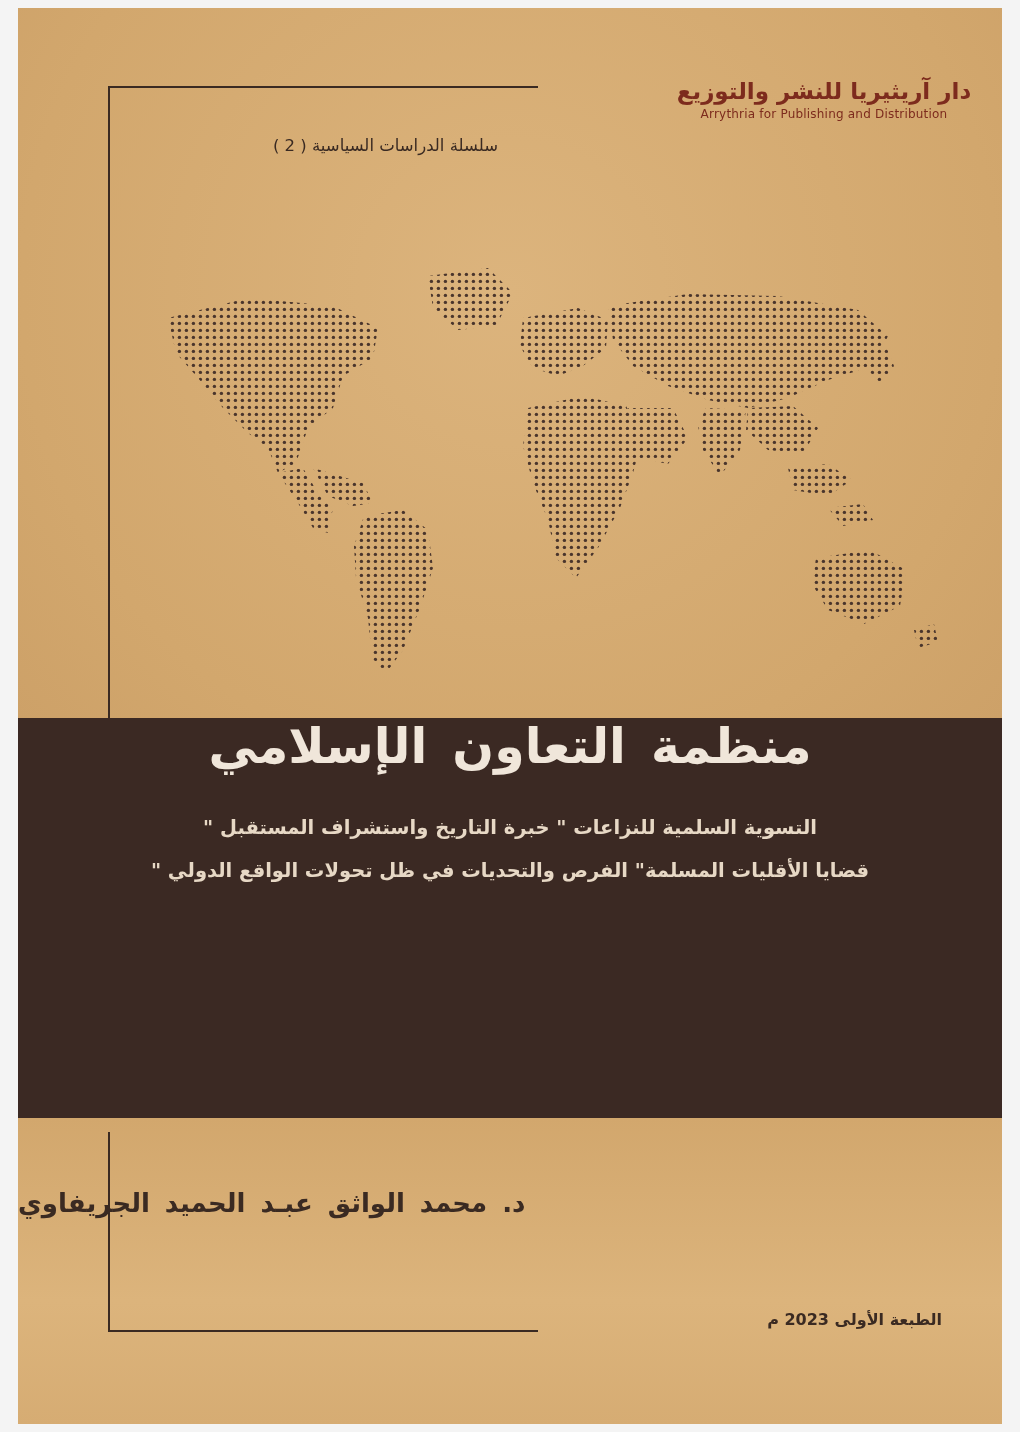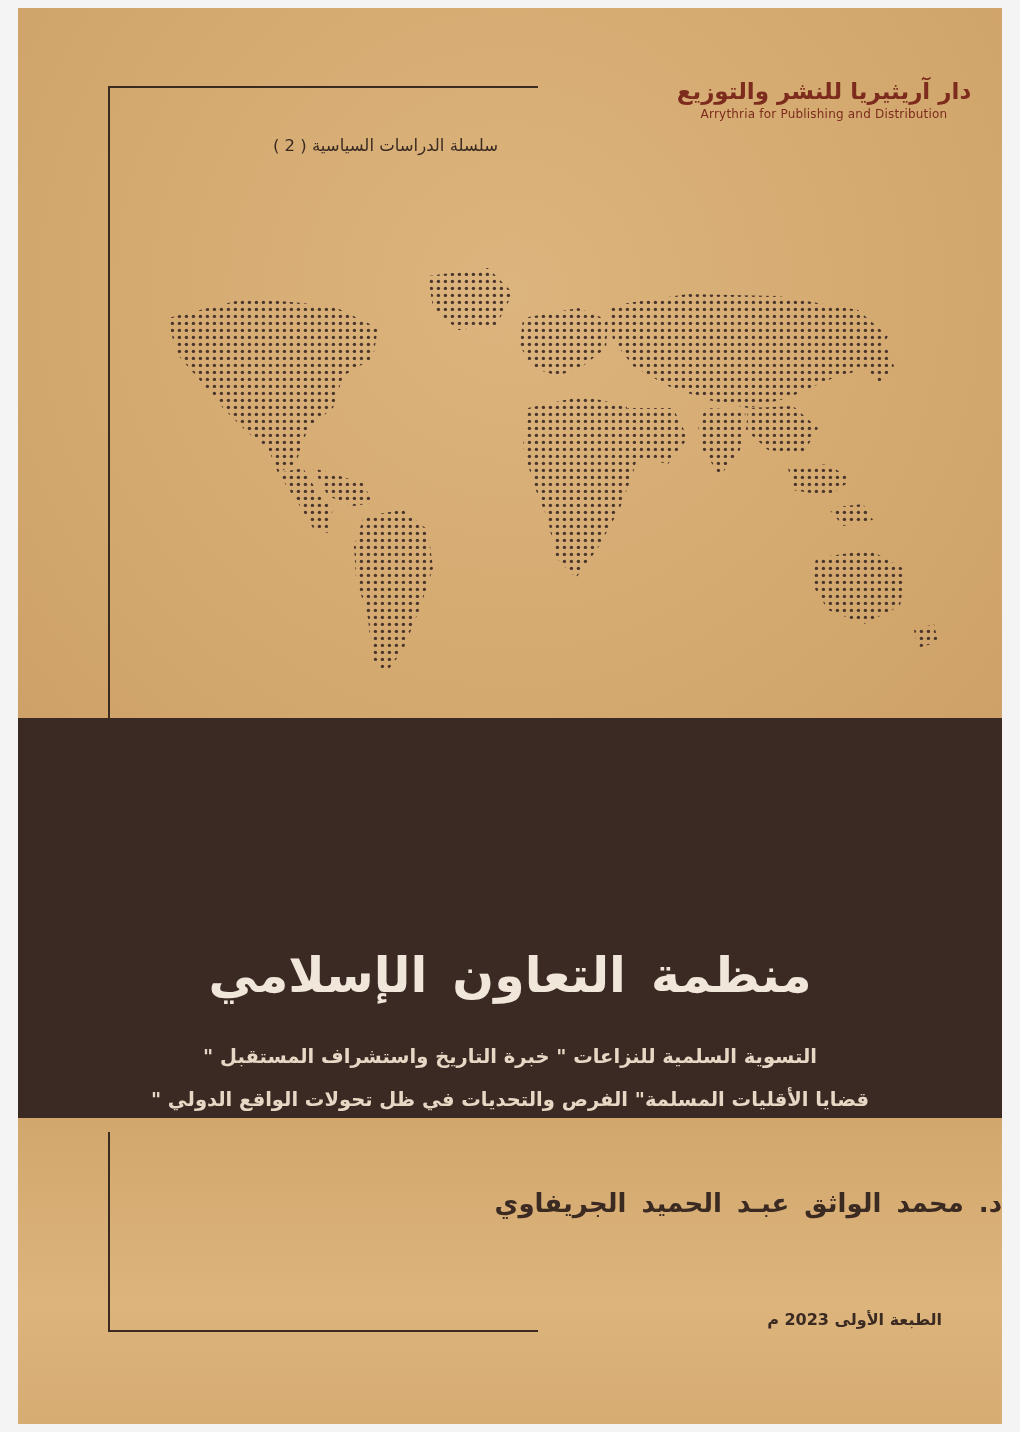--- a/index.html
+++ b/index.html
@@ -120,21 +120,21 @@
   .title-band {
     position: absolute;
     left: 0;
     top: 710px;
     width: 984px;
     height: 400px;
     background: #3b2923;
     display: flex;
     flex-direction: column;
     align-items: center;
-    justify-content: flex-end;
+    justify-content: flex-start;
     direction: rtl;
   }
   .main-title {
     font-size: 49px;
     font-weight: bold;
     color: #f0e6da;
     letter-spacing: 1px;
     text-align: center;
     margin-bottom: 34px;
     word-spacing: 8px;
@@ -167,21 +167,21 @@
     border-bottom: 2px solid #3a2a22;
     border-left: 2px solid #3a2a22;
     box-sizing: border-box;
     pointer-events: none;
   }
   .author {
     position: absolute;
     top: 70px;
     left: 0;
     width: 984px;
-    text-align: right;
+    text-align: left;
     font-size: 26px;
     font-weight: bold;
     color: #3a2a22;
     direction: rtl;
     word-spacing: 6px;
   }
   .edition {
     position: absolute;
     top: 192px;
     right: 60px;

